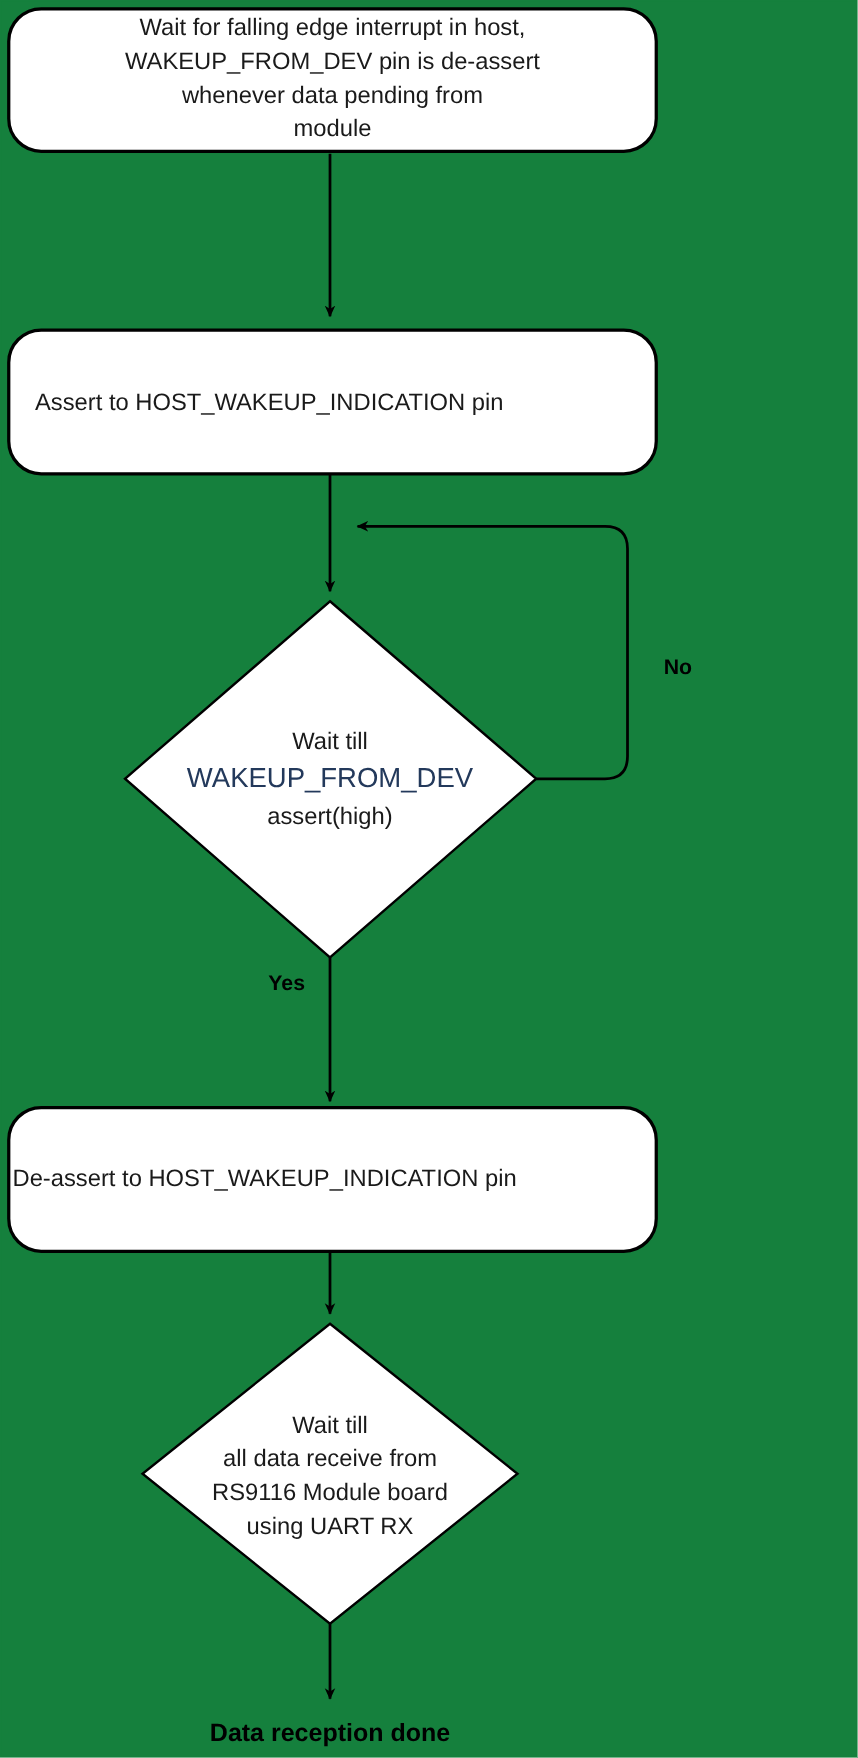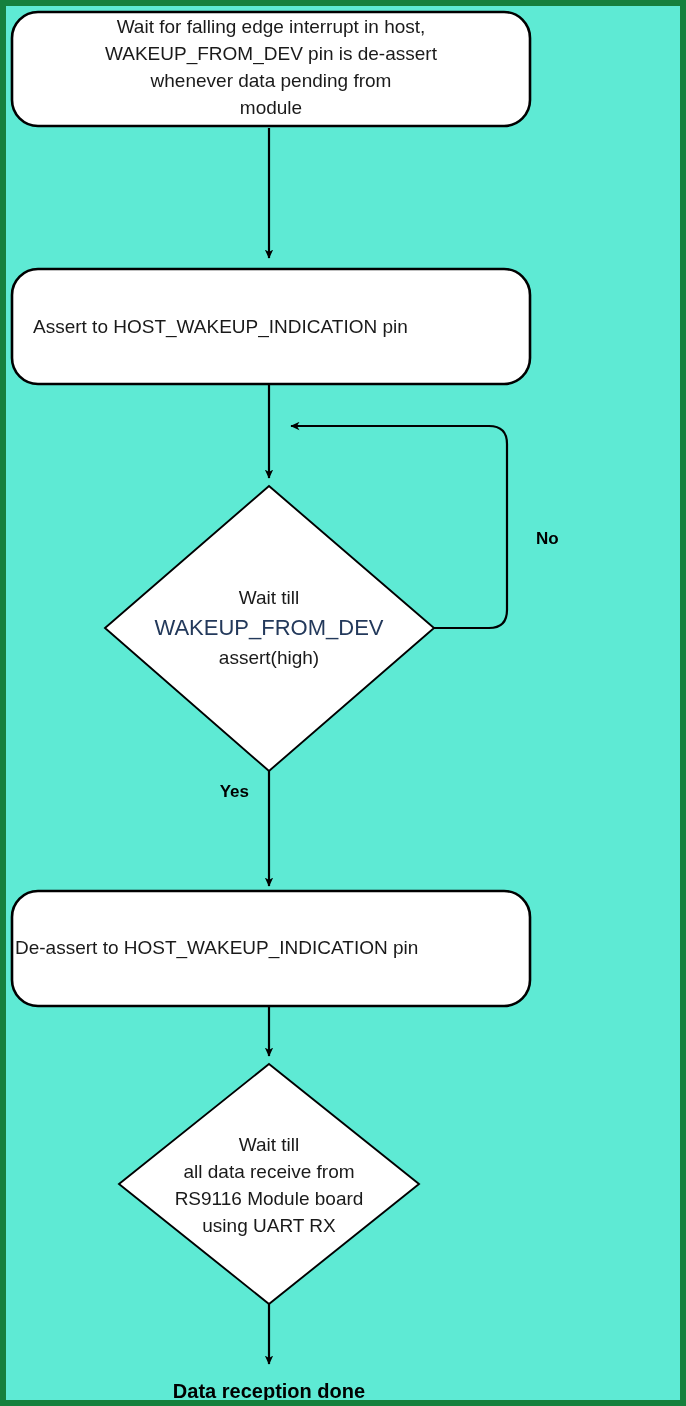--- a/index.html
+++ b/index.html
@@ -8,23 +8,23 @@
     padding: 0;
     background: #ffffff;
   }
   body {
     font-family: "Liberation Sans", sans-serif;
   }
   #canvas {
     position: relative;
     width: 686px;
     height: 1406px;
-    background: #5eead4;
+    background: #15803d;
     box-sizing: border-box;
-    border: 6px solid #15803d;
+    border: 1px solid #15803d;
     overflow: hidden;
   }
   #flow-svg {
     position: absolute;
     left: 0;
     top: 0;
     width: 686px;
     height: 1406px;
     display: block;
   }

